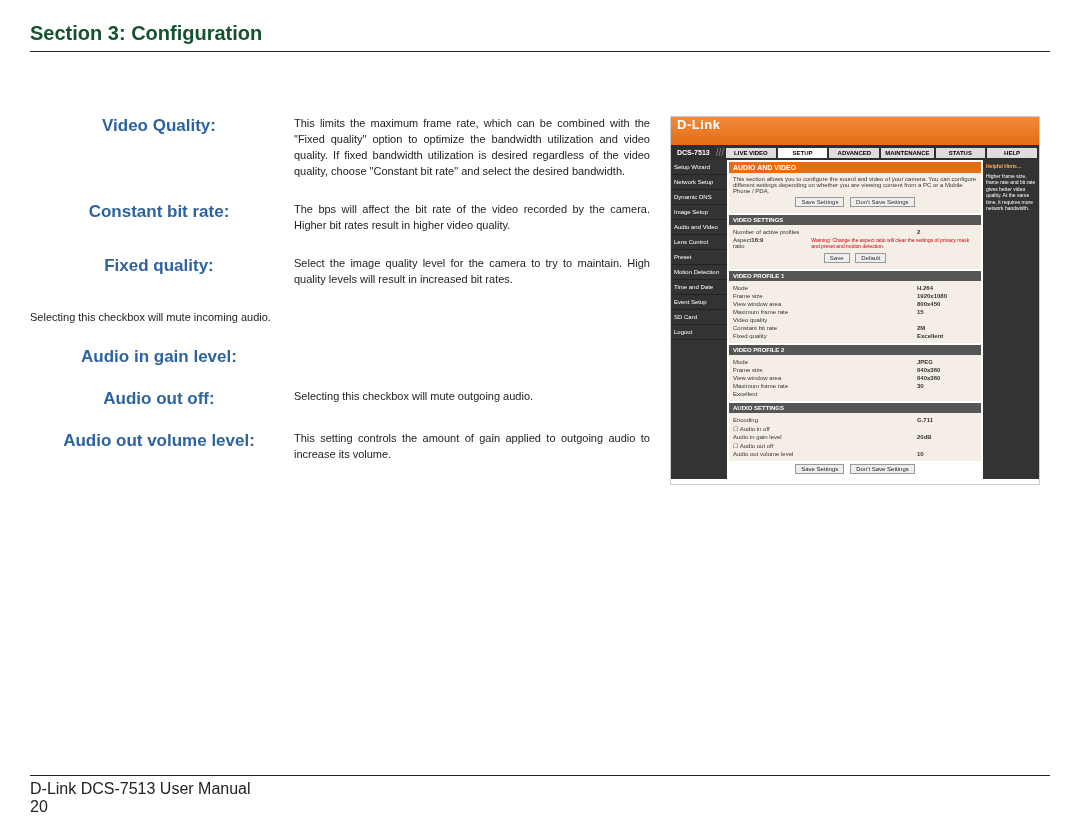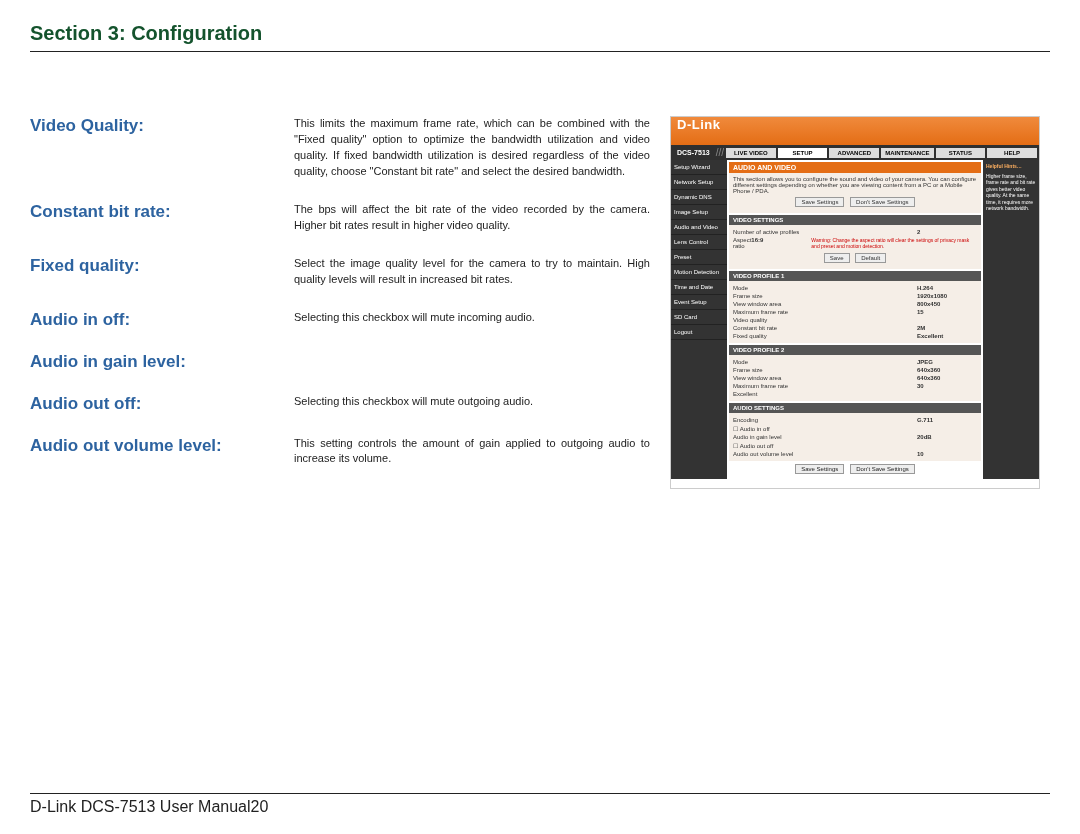--- a/index.html
+++ b/index.html
@@ -23,21 +23,21 @@
     display: flex;
     gap: 20px;
     margin-top: 64px;
   }
   .definitions {
     width: 620px;
   }
   .def-row { display: flex; margin-bottom: 22px; }
   .def-label {
     width: 264px;
-    text-align: left;
+    text-align: center;
     color: #2d63a0;
     font-weight: 600;
     font-size: 17px;
     padding-right: 6px;
     flex: 0 0 264px;
   }
   .def-text {
     flex: 1;
     font-size: 11px;
     line-height: 1.45;
@@ -102,21 +102,21 @@
   .fig-btn-row { text-align: center; padding: 3px 0; }
   .fig-btn { display:inline-block; border:1px solid #999; background:#eee; font-size:6px; padding:1px 5px; margin:0 2px; }
   .fig-warn { color:#c00; font-size:5px; }
   .footer {
     position: absolute;
     bottom: 18px;
     left: 30px;
     right: 30px;
   }
   .footer .hr-bottom { border: none; border-top: 1px solid #222; margin-bottom: 4px; }
-  .footer-row { display: flex; justify-content: flex-start; font-size: 16px; }
+  .footer-row { display: flex; justify-content: flex-start; font-size: 16px; flex-direction: column; }
 </style>
 </head>
 <body>
 
 <div class="section-title">Section 3: Configuration</div>
 <hr class="hr-top">
 
 <div class="content">
 
   <div class="definitions">
@@ -126,21 +126,20 @@
     </div>
     <div class="def-row">
       <div class="def-label">Constant bit rate:</div>
       <div class="def-text">The bps will affect the bit rate of the video recorded by the camera. Higher bit rates result in higher video quality.</div>
     </div>
     <div class="def-row">
       <div class="def-label">Fixed quality:</div>
       <div class="def-text">Select the image quality level for the camera to try to maintain. High quality levels will result in increased bit rates.</div>
     </div>
     <div class="def-row">
-      <div class="def-label">Audio in off:</div>
       <div class="def-text">Selecting this checkbox will mute incoming audio.</div>
     </div>
     <div class="def-row">
       <div class="def-label">Audio in gain level:</div>
     </div>
     <div class="def-row">
       <div class="def-label">Audio out off:</div>
       <div class="def-text">Selecting this checkbox will mute outgoing audio.</div>
     </div>
     <div class="def-row">

